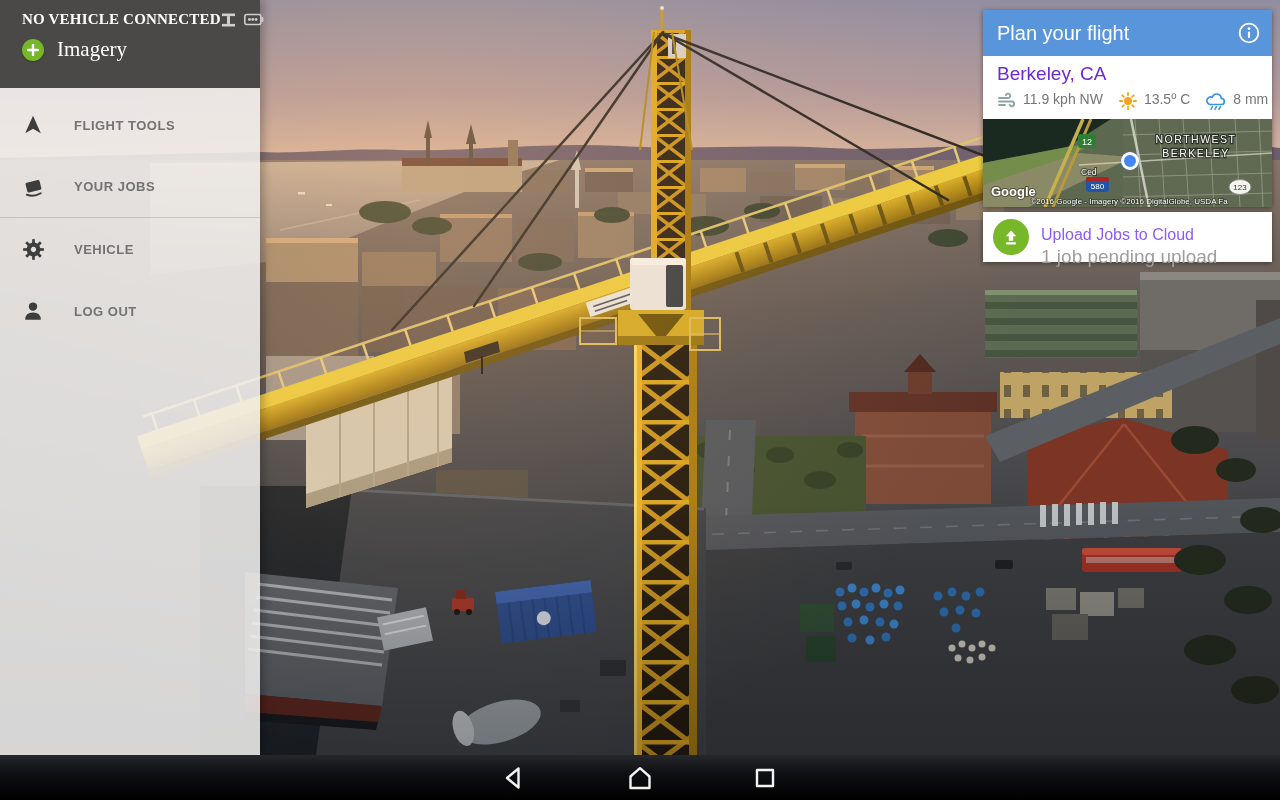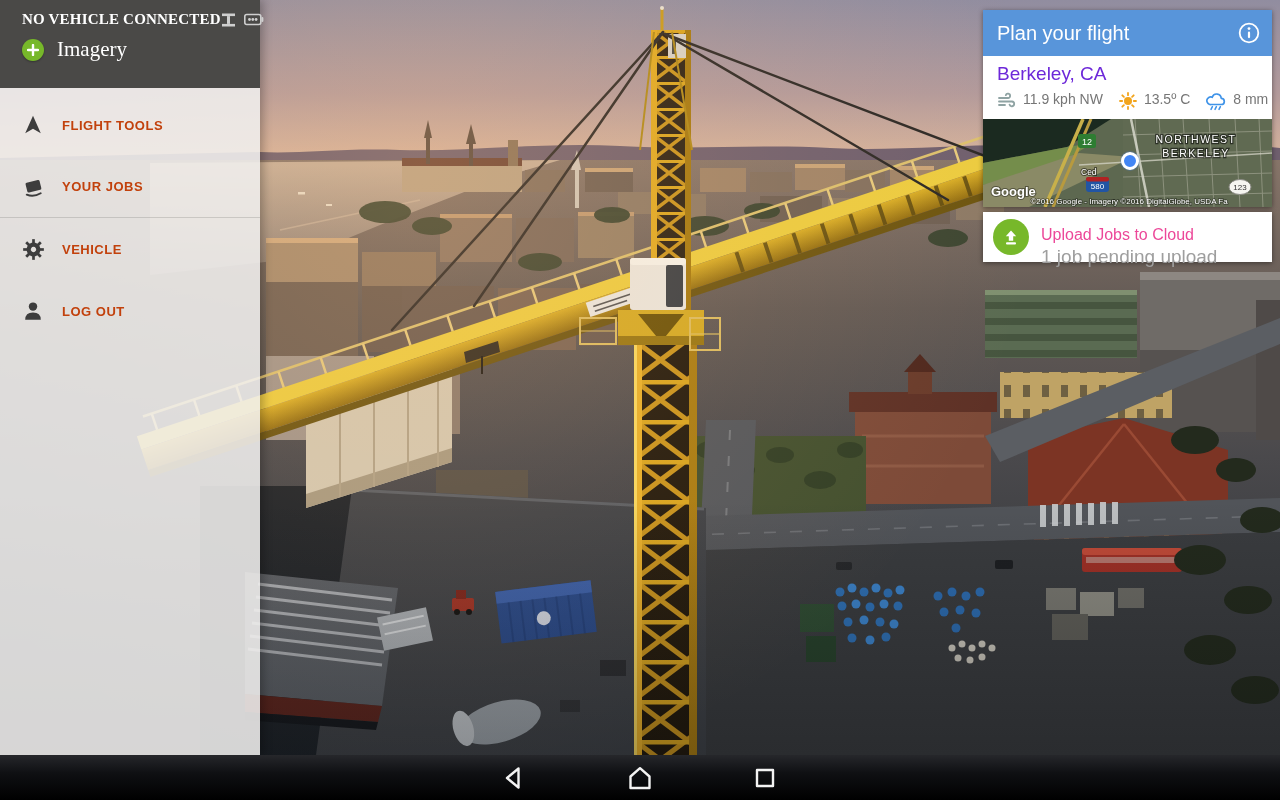--- a/index.html
+++ b/index.html
@@ -15,41 +15,41 @@
   .sb-status{font-size:15px;font-weight:bold;letter-spacing:.2px;white-space:nowrap;}
   .sb-status-icons{display:flex;align-items:center;gap:8px;}
   .sb-connect{display:flex;align-items:center;gap:13px;margin-top:9px;cursor:pointer;}
   .connect-plus{width:22px;height:22px;border-radius:50%;background:#77b82a;display:flex;
     align-items:center;justify-content:center;box-shadow:0 1px 2px rgba(0,0,0,.3);}
   .sb-connect-label{font-size:21px;color:#fff;}
   .sb-menu{padding-top:6px;}
   .sb-item{height:62px;display:flex;align-items:center;padding-left:21px;gap:17px;cursor:pointer;box-sizing:border-box;}
   .sb-item.divided{border-bottom:1px solid rgba(0,0,0,0.13);}
   .sb-icon{width:24px;height:24px;display:flex;align-items:center;justify-content:center;flex:none;}
-  .sb-label{font-size:13px;font-weight:bold;color:#c2410c;letter-spacing:.5px;}
+  .sb-label{font-size:13px;font-weight:bold;color:#737373;letter-spacing:.5px;margin-left:12px;}
 
   
   .flight-panel{position:absolute;top:10px;right:8px;width:289px;box-shadow:0 1px 5px rgba(0,0,0,0.45);}
   .fp-header{height:46px;background:#5895da;display:flex;align-items:center;justify-content:space-between;
     padding:0 11px 0 14px;}
   .fp-title{color:#fff;font-size:20px;}
   .fp-info{display:flex;align-items:center;cursor:pointer;}
   .fp-weather{background:#fff;padding:7px 14px 8px;}
   .fp-location{font-size:19px;color:#6d28d9;margin-bottom:6px;}
   .fp-row{display:flex;align-items:center;gap:15px;}
   .fp-cell{display:flex;gap:6px;color:#767676;font-size:14px;white-space:nowrap;}
   .fp-map{display:block;width:289px;height:88px;cursor:pointer;}
 
   
   .upload-card{position:absolute;top:212px;right:8px;width:289px;height:50px;background:#fff;
     display:flex;align-items:center;gap:12px;padding-left:10px;box-sizing:border-box;
     box-shadow:0 1px 5px rgba(0,0,0,0.45);cursor:pointer;}
   .uc-icon{width:36px;height:36px;border-radius:50%;background:#77b82a;display:flex;align-items:center;
     justify-content:center;flex:none;}
-  .uc-title{font-size:16px;color:#ec4899;line-height:1.25;margin-top:20px;}
+  .uc-title{font-size:16px;color:#8b5cf6;line-height:1.25;margin-top:20px;}
   .uc-sub{font-size:19px;color:#9e9e9e;line-height:1.25;}
 
   
   .navbar{position:absolute;left:0;top:755px;width:1280px;height:45px;
     background:linear-gradient(180deg,#26272b 0%,#0f1013 40%,#000 100%);}
   .nav-btn{position:absolute;top:0;width:48px;height:45px;display:flex;align-items:center;
     justify-content:center;cursor:pointer;}
   .nav-back{left:490px;} .nav-home{left:616px;} .nav-recents{left:741px;}
 
   .map-label{font-family:"Liberation Sans",sans-serif;}

